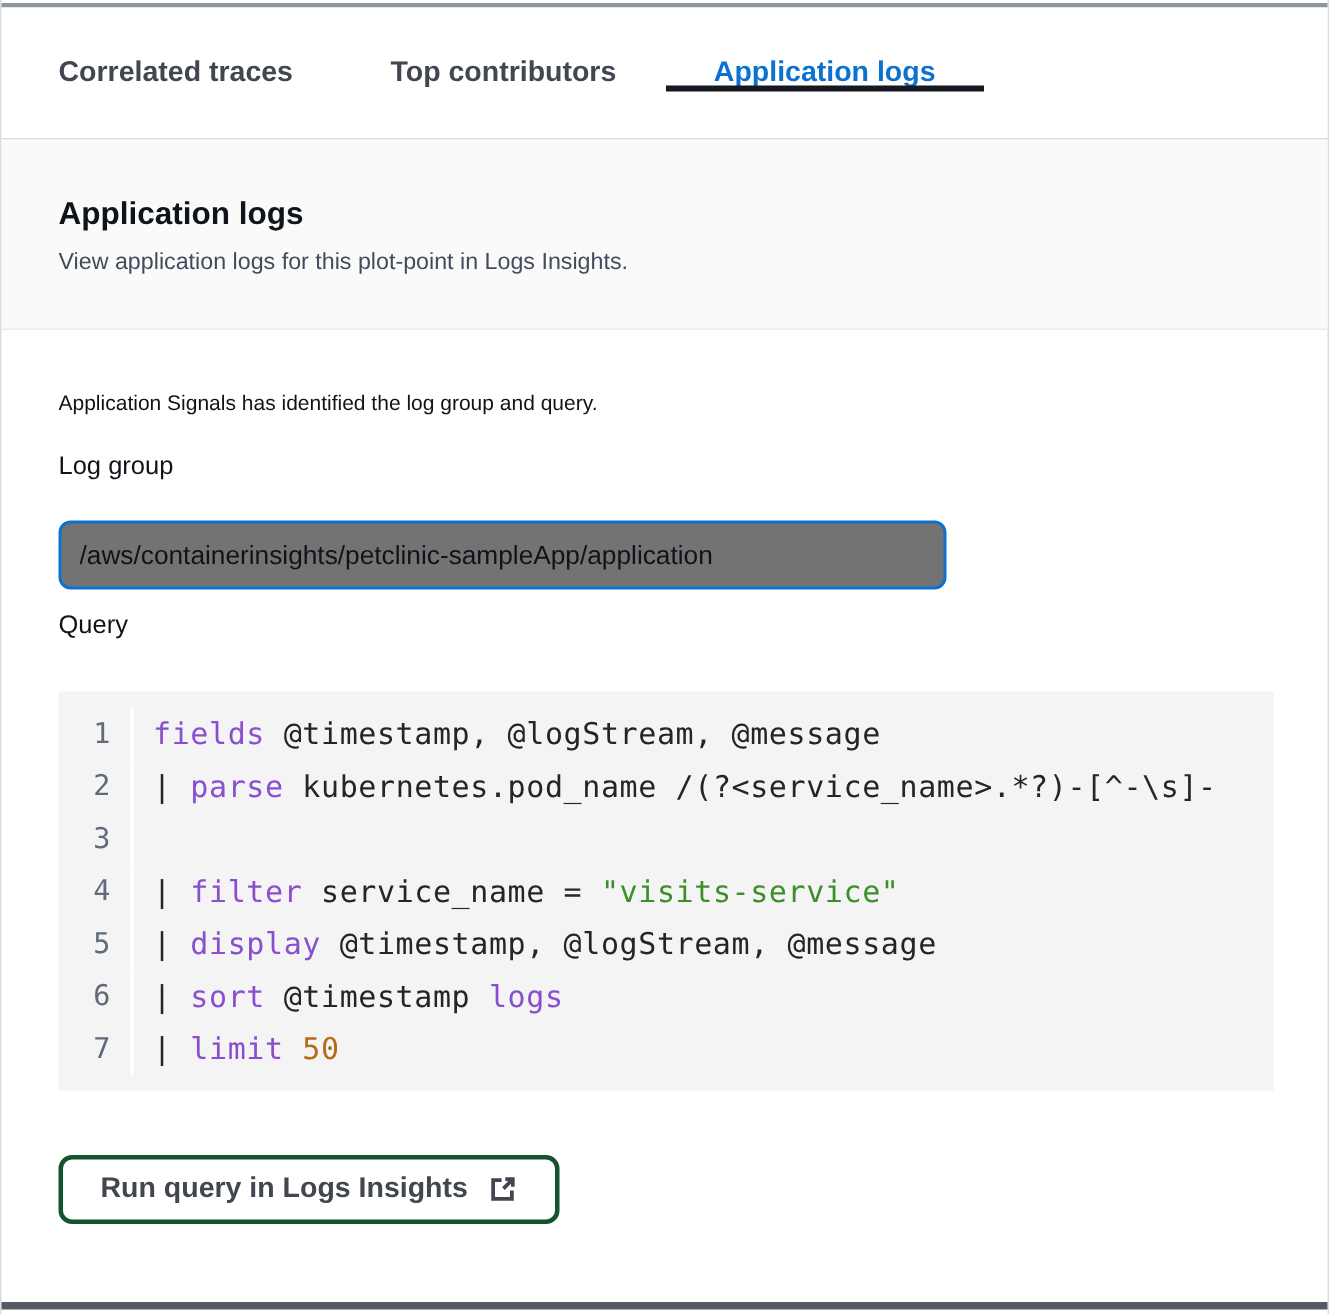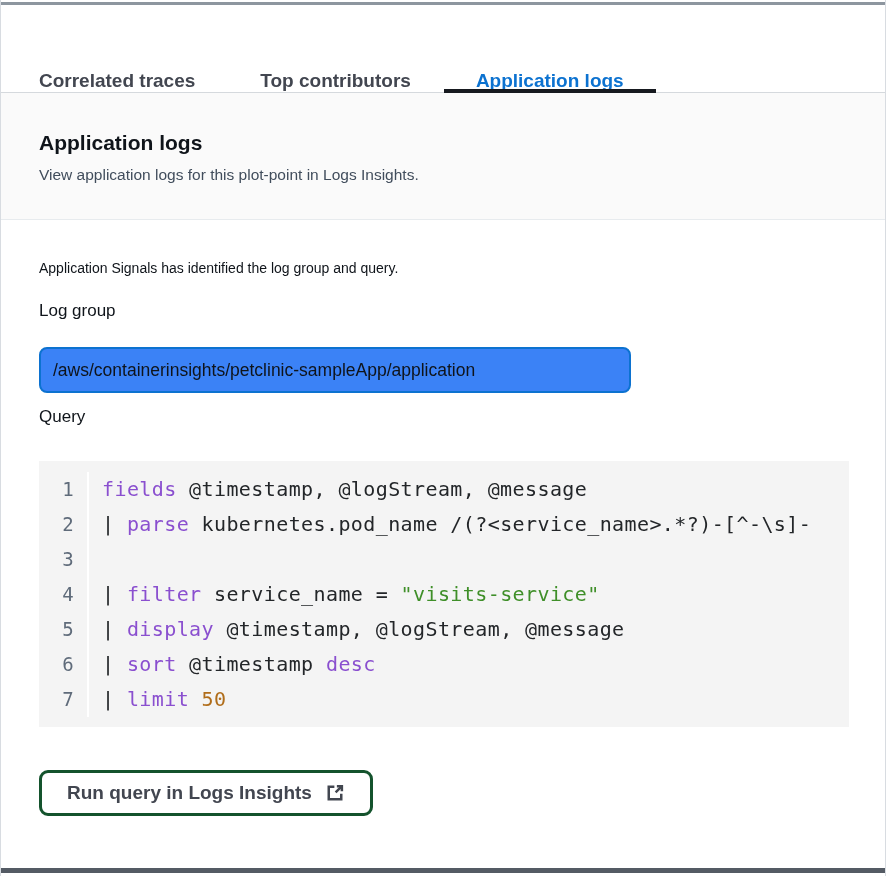--- a/index.html
+++ b/index.html
@@ -20,21 +20,21 @@
   .topbar {
     height:3px; margin-top:2px;
     background:#8d969f;
   }
   .bottombar {
     position:absolute; left:0; right:0; bottom:3px;
     height:5px; background:#545b64;
   }
   
   .tab-row {
-    display:flex; align-items:flex-end;
+    display:flex; align-items:center;
     height:88px;
     padding:0 38px;
     background:#fff;
     border-bottom:1px solid #d5d9dd;
   }
   .tab {
     position:relative;
     display:flex; align-items:center;
     padding:0 32px;
     font-size:19px; font-weight:700;
@@ -65,21 +65,21 @@
     font-size:17px; font-weight:400; color:#0f141a;
   }
   .h-loggroup { margin-top:25px; }
   .h-query { margin-top:14px; }
   .log-group-input {
     display:block;
     margin-top:26px;
     width:592px; height:46px;
     border:2px solid var(--accent,#0972d3);
     border-radius:8px;
-    background:#3b82f6;
+    background:#737373;
     padding:0 12px;
     font-family:"Liberation Sans", sans-serif;
     font-size:17.5px; color:#0f141a;
     outline:none;
   }
   
   .code-block {
     margin-top:34px;
     width:810px;
     background:#f4f4f4;
@@ -153,21 +153,21 @@
     <h3 class="section-heading h-loggroup">Log group</h3>
     <input class="log-group-input" readonly="" value="/aws/containerinsights/petclinic-sampleApp/application" style="">
 
     <h3 class="section-heading h-query">Query</h3>
     <div class="code-block">
         <div class="code-line"><span class="ln">1</span><span class="code"><span class="tok-kw">fields</span><span class="tok-txt"> @timestamp, @logStream, @message</span></span></div>
         <div class="code-line"><span class="ln">2</span><span class="code"><span class="tok-txt">| </span><span class="tok-kw">parse</span><span class="tok-txt"> kubernetes.pod_name /(?&lt;service_name&gt;.*?)-[^-\s]-</span></span></div>
         <div class="code-line"><span class="ln">3</span></div>
         <div class="code-line"><span class="ln">4</span><span class="code"><span class="tok-txt">| </span><span class="tok-kw">filter</span><span class="tok-txt"> service_name = </span><span class="tok-str">"visits-service"</span></span></div>
         <div class="code-line"><span class="ln">5</span><span class="code"><span class="tok-txt">| </span><span class="tok-kw">display</span><span class="tok-txt"> @timestamp, @logStream, @message</span></span></div>
-        <div class="code-line"><span class="ln">6</span><span class="code"><span class="tok-txt">| </span><span class="tok-kw">sort</span><span class="tok-txt"> @timestamp </span><span class="tok-kw">desc</span></span></div>
+        <div class="code-line"><span class="ln">6</span><span class="code"><span class="tok-txt">| </span><span class="tok-kw">sort</span><span class="tok-txt"> @timestamp </span><span class="tok-kw">logs</span></span></div>
         <div class="code-line"><span class="ln">7</span><span class="code"><span class="tok-txt">| </span><span class="tok-kw">limit</span><span class="tok-txt"> </span><span class="tok-num">50</span></span></div>
       </div>
 
     <button class="run-btn">
       <span>Run query in Logs Insights</span>
       <span>
         <svg width="20" height="20" viewBox="0 0 16 16" fill="none" stroke="#424650" stroke-width="2">
           <path d="M13 8.5 V13 H3 V3 H7.5"></path>
           <path d="M9.5 2.5 H13.5 V6.5"></path>
           <path d="M13.5 2.5 L8.5 7.5"></path>

